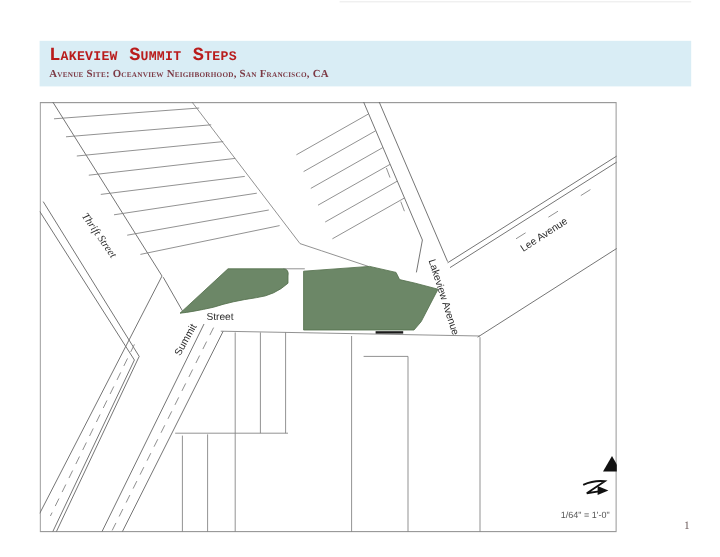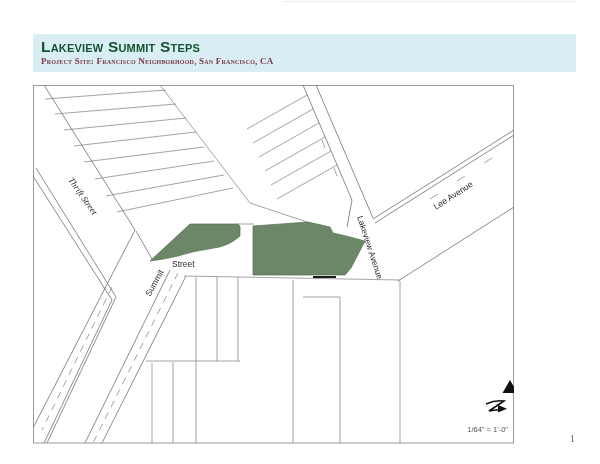--- a/index.html
+++ b/index.html
@@ -6,22 +6,22 @@
   body{
     width:600px;height:464px;position:relative;background:#ffffff;
     font-family:"Liberation Sans",sans-serif;overflow:hidden;
   }
   .top-rule{position:absolute;left:283px;top:1px;width:293px;height:1px;background:#ededed;}
   .header-band{
     position:absolute;left:33px;top:34px;width:543px;height:38px;
     background:#d9edf5;box-sizing:border-box;padding:4px 0 0 8px;
   }
   .header-title{
-    font-family:Liberation Sans, sans-serif;
-    font-weight:bold;font-size:15.5px;line-height:17px;color:#14532d;
+    font-family:Liberation Mono, monospace;
+    font-weight:bold;font-size:15.5px;line-height:17px;color:#b91c1c;
     font-variant:small-caps;letter-spacing:.2px;
   }
   .header-subtitle{
     font-family:"Liberation Serif",serif;
     font-weight:bold;font-size:9px;line-height:10px;color:#7c3a45;
     font-variant:small-caps;letter-spacing:.2px;margin-top:1px;
   }
   .map-wrap{position:absolute;left:33px;top:85px;width:481px;height:359px;}
   svg{display:block;}
   .pagenum{
@@ -35,21 +35,21 @@
   .maplabel-serif{fill:#2b2b2b;font-family:"Liberation Serif",serif;font-style:italic;font-size:9px;}
   .scalenote{fill:#555555;font-family:"Liberation Sans",sans-serif;font-size:7.5px;}
 </style>
 </head>
 <body>
 
 <div class="top-rule"></div>
 
 <div class="header-band">
   <div class="header-title">Lakeview Summit Steps</div>
-  <div class="header-subtitle">Project Site: Francisco Neighborhood, San Francisco, CA</div>
+  <div class="header-subtitle">Avenue Site: Oceanview Neighborhood, San Francisco, CA</div>
 </div>
 
 <div class="map-wrap">
 <svg width="481" height="359" viewBox="33 85 481 359">
 
   <rect x="33.5" y="85.5" width="480" height="357.5" fill="#ffffff" stroke="#9a9a9a" stroke-width="1"></rect>
 
   <g>
     <path class="mapline" d="M36,168 L116,297 L47,443"></path>
     <path class="mapline" d="M33,176 L112,300 L44,443"></path>

